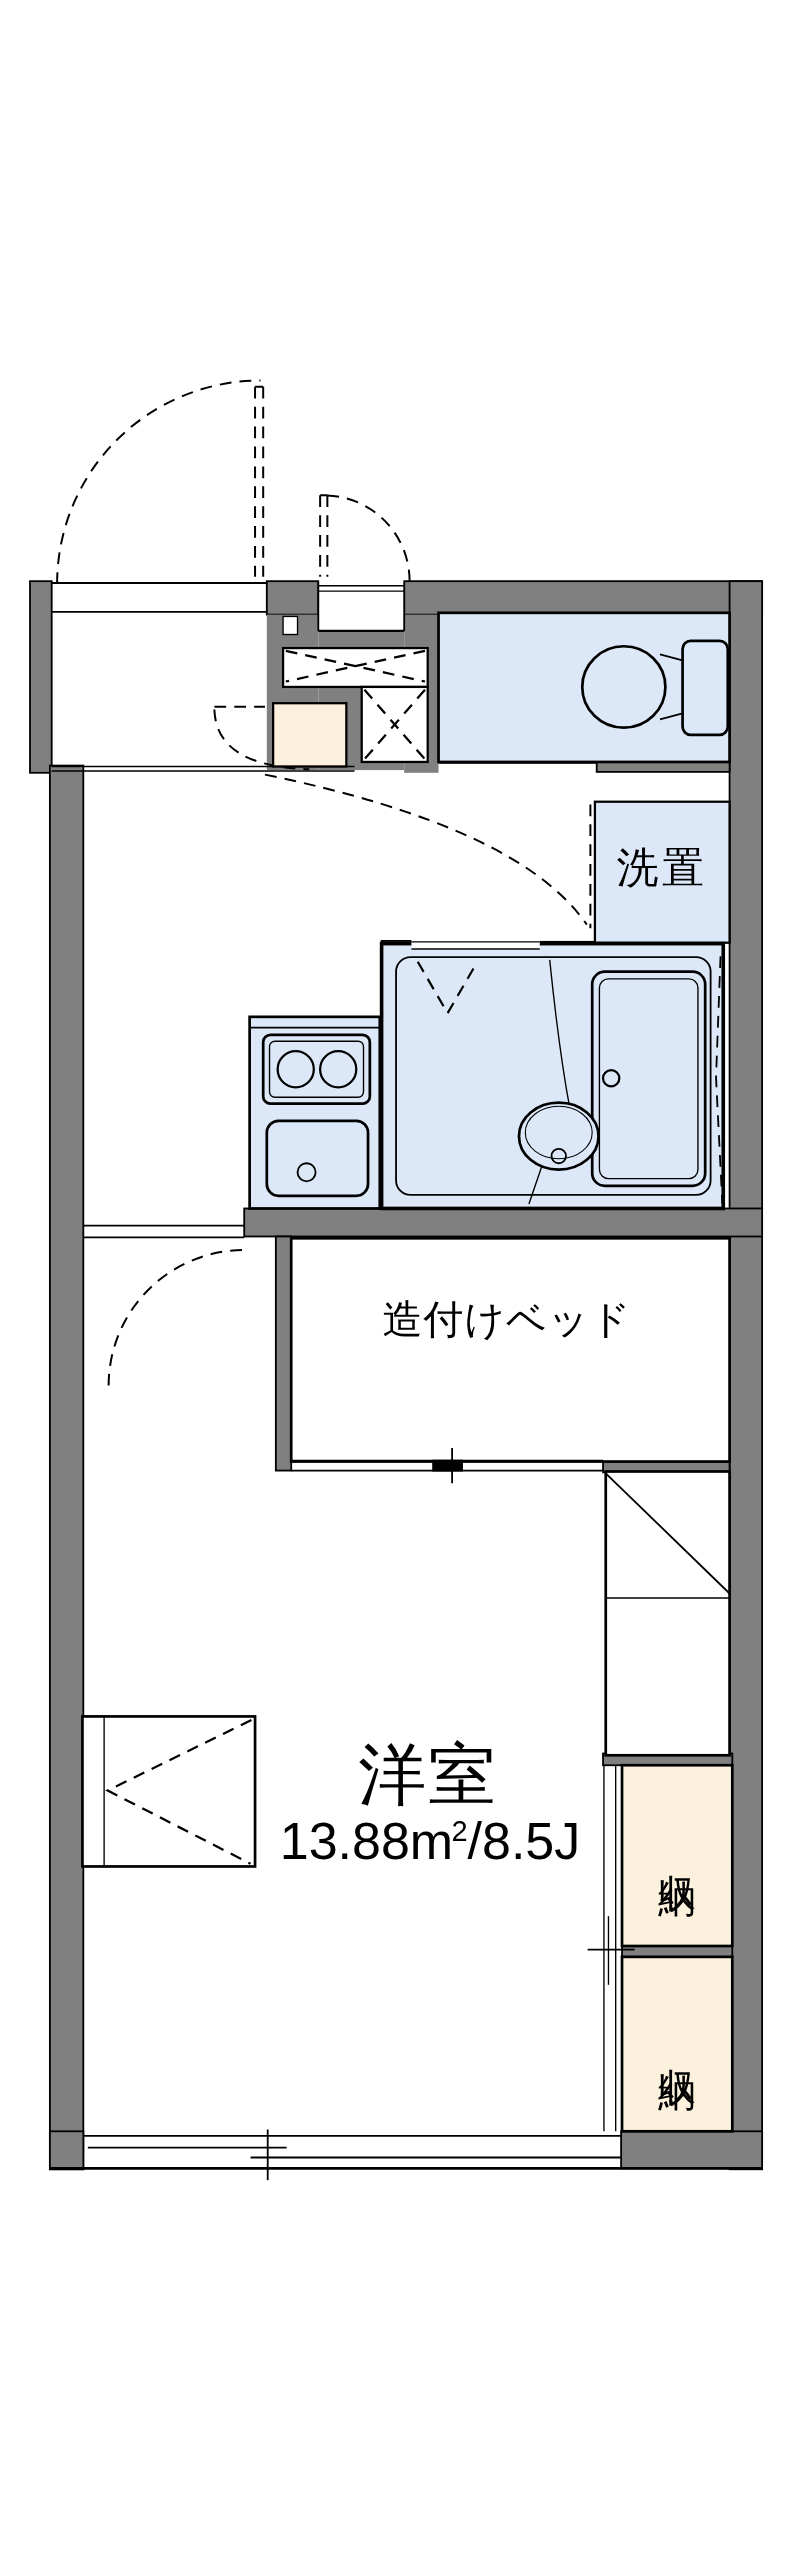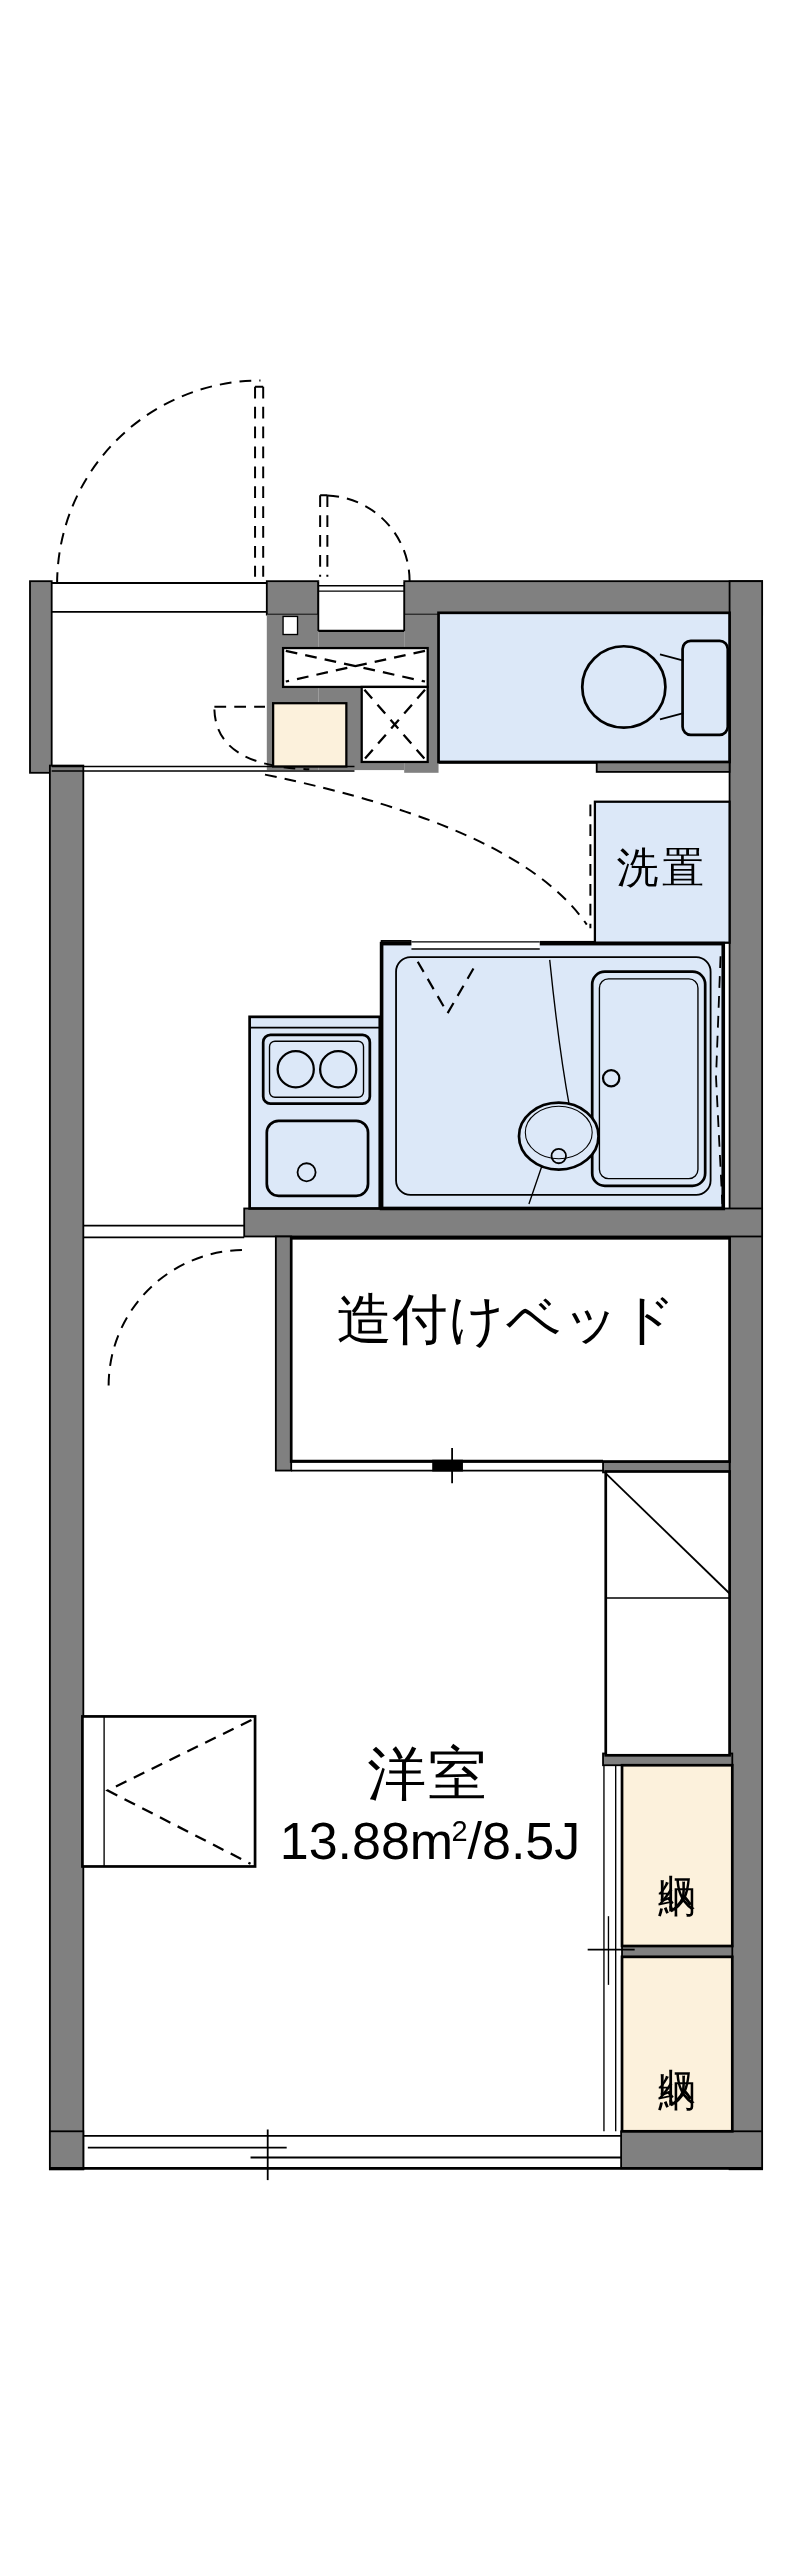--- a/index.html
+++ b/index.html
@@ -9,22 +9,22 @@
   .w{fill:var(--wall);stroke:#000;stroke-width:2;}
   .wf{fill:var(--wall);stroke:none;}
   .blue{fill:var(--room);stroke:#000;}
   .cream{fill:var(--cream);stroke:#000;}
   .white{fill:#fff;stroke:#000;}
   .ln{stroke:#000;fill:none;}
   .dash{stroke:#000;fill:none;stroke-dasharray:13 9;}
   .label{position:absolute;transform:translate(-50%,-50%);color:#000;white-space:nowrap;
          text-align:center;line-height:1;}
   .lbl-laundry{font-size:42px;letter-spacing:3.6px;}
-  .lbl-bed{font-size:55px;letter-spacing:0.9px;}
-  .lbl-room{font-size:59px;letter-spacing:1.8px;}
+  .lbl-bed{font-size:40px;letter-spacing:0.9px;}
+  .lbl-room{font-size:68px;letter-spacing:1.8px;}
   .lbl-area{font-size:52px;text-align:right;}
   .lbl-area sup{font-size:29px;vertical-align:super;line-height:0;margin-left:-1.8px;}
   .lbl-storage{font-size:38px;writing-mode:vertical-rl;letter-spacing:7.2px;line-height:1;}
 </style>
 </head>
 <body>
 
 <div class="canvas">
 
 <svg class="plan" width="812" height="2576" viewBox="0 0 898 2850">

